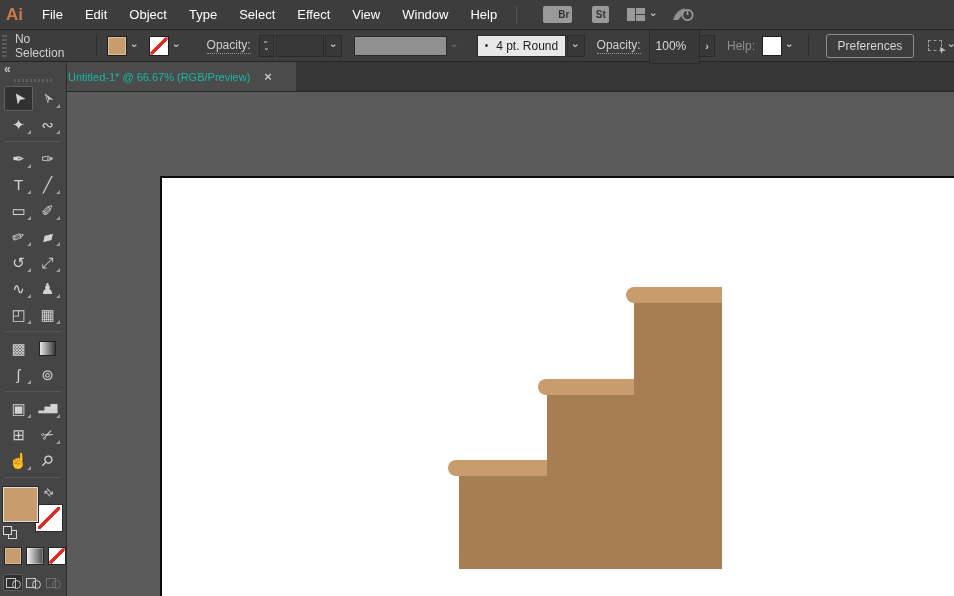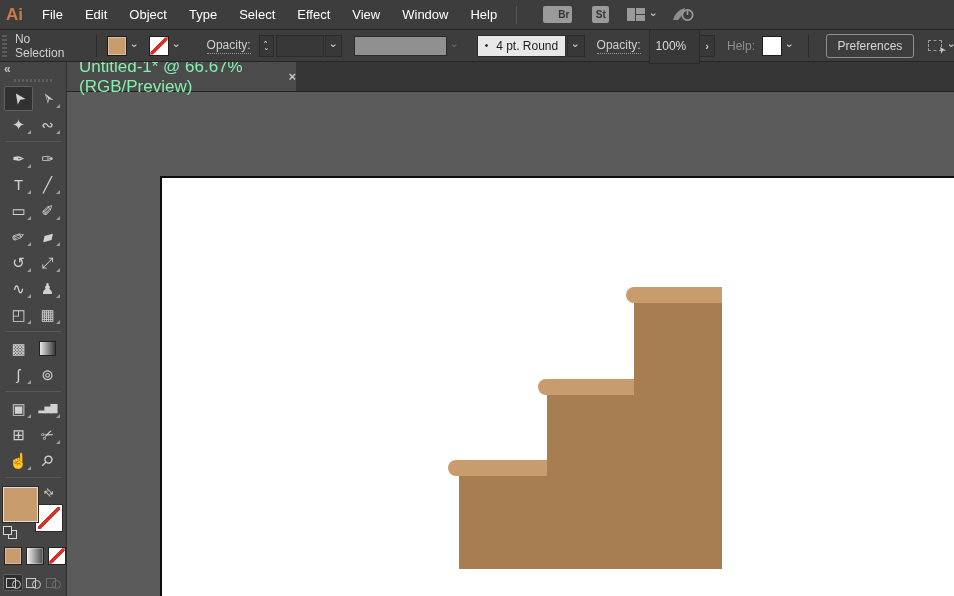--- a/index.html
+++ b/index.html
@@ -58,21 +58,21 @@
   .btn{height:22px;border:1px solid #8F8F8F;border-radius:3px;background:transparent;color:#D6D6D6;
     font-size:12px;font-family:"Liberation Sans",sans-serif;padding:0 11px;display:flex;align-items:center;}
   .selopts{margin-left:14px;display:flex;align-items:center;}
   .selopts .dashbox{width:12px;height:9px;border:1px dashed #9A9A9A;position:relative;}
   .selopts .cursor{position:absolute;right:-4px;bottom:-5px;color:#C8C8C8;font-size:9px;transform:rotate(-125deg);}
   
   .tabrow{position:absolute;top:62px;left:66px;right:0;height:29px;background:#363636;
     border-bottom:1px solid #232323;z-index:20;}
   .doc-tab{position:absolute;left:0;top:0;height:29px;width:230px;background:#4B4B4B;
     display:flex;align-items:center;}
-  .doc-tab .title{color:#86efac;font-size:17px;margin-left:13px;}
+  .doc-tab .title{color:#14b8a6;font-size:11px;margin-left:2px;}
   .doc-tab .close{margin-left:14px;color:#C4C4C4;font-size:13px;font-weight:bold;line-height:1;}
   
   .toolbar{position:absolute;top:62px;left:0;bottom:0;width:66px;background:#454545;
     border-right:1px solid #2E2E2E;z-index:21;}
   .tb-collapse{color:#C0C0C0;font-size:12px;font-weight:bold;padding:1px 0 0 4px;line-height:13px;}
   .tb-grip{width:38px;height:3px;margin:3px auto 4px;
     background:repeating-linear-gradient(90deg,#5E5E5E 0 2px,transparent 2px 4px);}
   .tools-grid{display:grid;grid-template-columns:repeat(2,29px);justify-content:center;row-gap:1px;}
   .tool{height:25px;display:flex;align-items:center;justify-content:center;position:relative;cursor:default;}
   .tglyph{font-size:15px;color:#D2D2D2;line-height:1;display:inline-block;}

